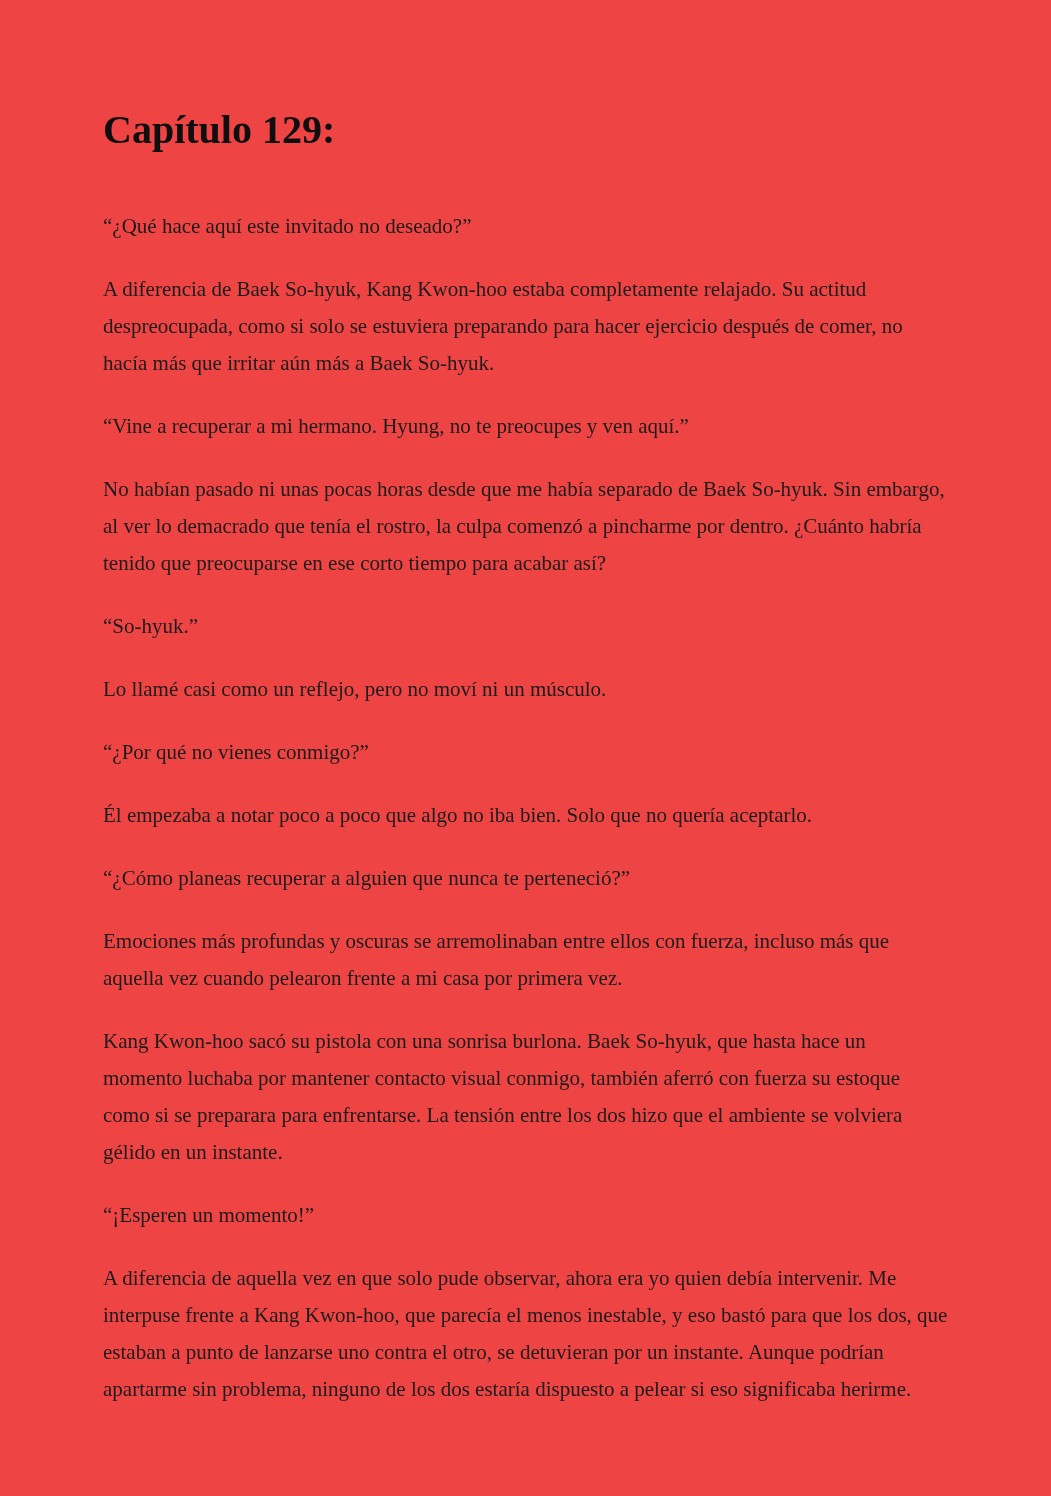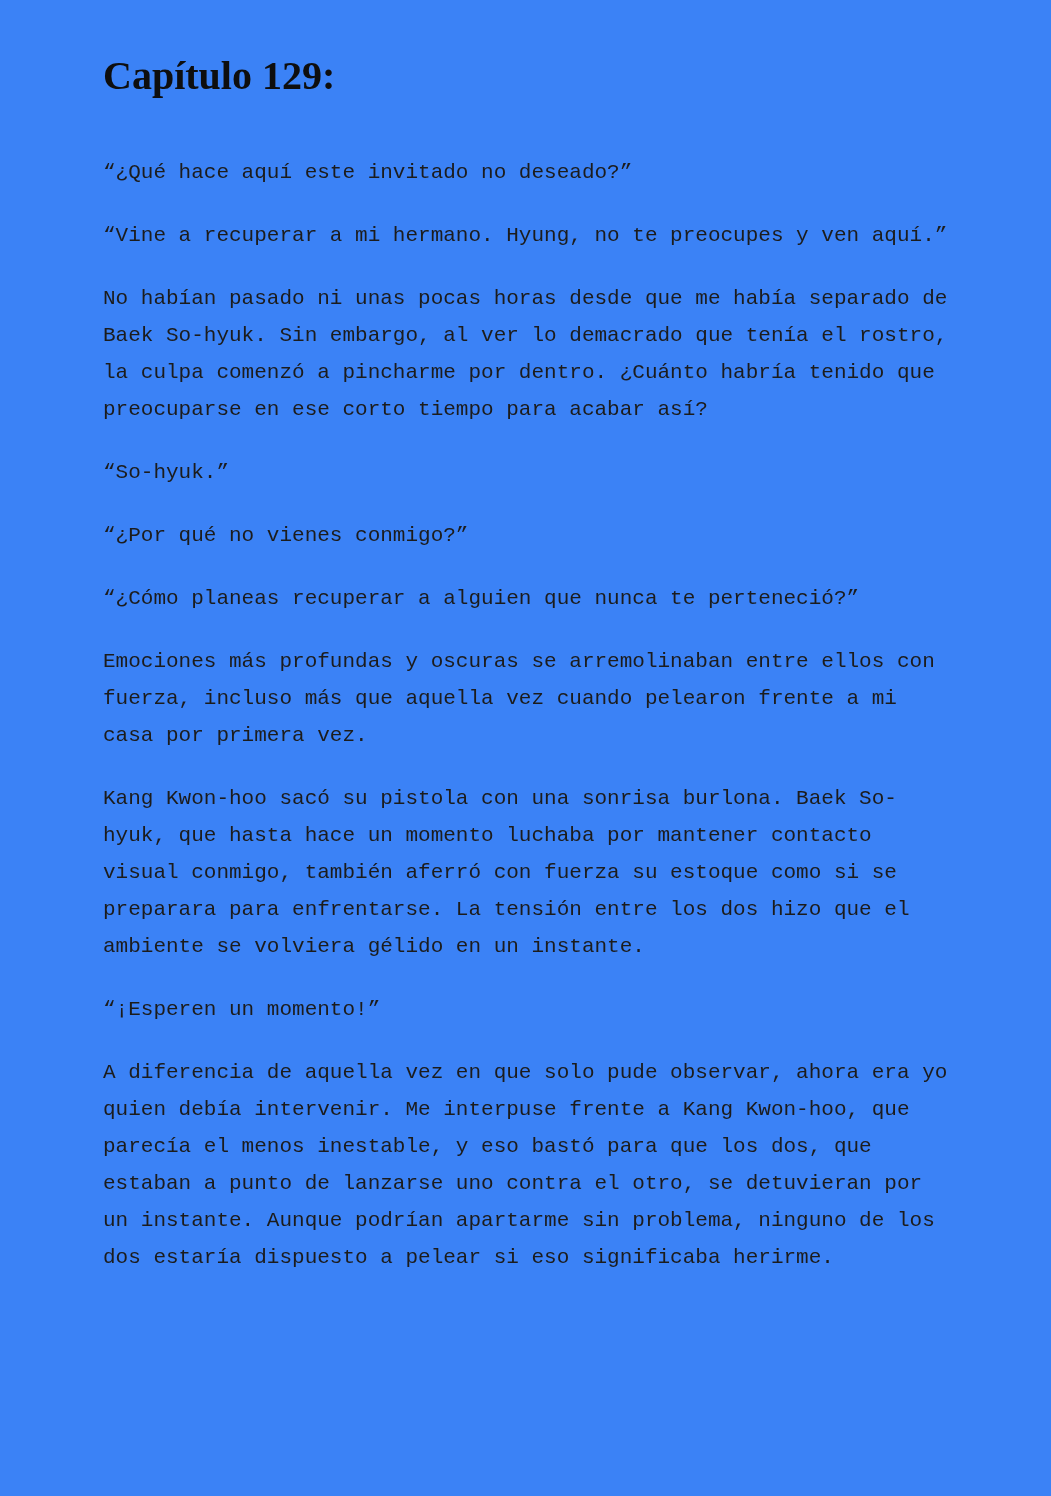--- a/index.html
+++ b/index.html
@@ -9,54 +9,57 @@
   }
   body {
     width: 1051px;
     height: 1496px;
     overflow: hidden;
   }
   .page {
     box-sizing: border-box;
     width: 1051px;
     height: 1496px;
-    background: #3b82f6;
-    padding: 54px 100px 40px 103px;
+    background: #ef4444;
+    padding: 108px 100px 40px 103px;
   }
   .chapter-title {
     font-family: "Liberation Serif", "DejaVu Serif", serif;
     font-weight: 700;
     font-size: 40px;
     line-height: 1.1;
     letter-spacing: 0px;
     color: #0e0e0e;
     margin: 0 0 56px 0;
   }
   .para {
-    font-family: Liberation Mono, monospace;
+    font-family: Liberation Serif, serif;
     font-size: 21px;
     line-height: 37px;
     color: #1c1c1c;
     margin: 0 0 26px 0;
     max-width: 845px;
     text-align: left;
   }
   .para:last-child {
     margin-bottom: 11px;
   }
 </style>
 </head>
 <body>
 
 <div class="page">
   <h1 class="chapter-title">Capítulo 129:</h1>
 
   <p class="para">“¿Qué hace aquí este invitado no deseado?”</p>
+  <p class="para">A diferencia de Baek So-hyuk, Kang Kwon-hoo estaba completamente relajado. Su actitud despreocupada, como si solo se estuviera preparando para hacer ejercicio después de comer, no hacía más que irritar aún más a Baek So-hyuk.</p>
   <p class="para">“Vine a recuperar a mi hermano. Hyung, no te preocupes y ven aquí.”</p>
   <p class="para">No habían pasado ni unas pocas horas desde que me había separado de Baek So-hyuk. Sin embargo, al ver lo demacrado que tenía el rostro, la culpa comenzó a pincharme por dentro. ¿Cuánto habría tenido que preocuparse en ese corto tiempo para acabar así?</p>
   <p class="para">“So-hyuk.”</p>
+  <p class="para">Lo llamé casi como un reflejo, pero no moví ni un músculo.</p>
   <p class="para">“¿Por qué no vienes conmigo?”</p>
+  <p class="para">Él empezaba a notar poco a poco que algo no iba bien. Solo que no quería aceptarlo.</p>
   <p class="para">“¿Cómo planeas recuperar a alguien que nunca te perteneció?”</p>
   <p class="para">Emociones más profundas y oscuras se arremolinaban entre ellos con fuerza, incluso más que aquella vez cuando pelearon frente a mi casa por primera vez.</p>
   <p class="para">Kang Kwon-hoo sacó su pistola con una sonrisa burlona. Baek So-hyuk, que hasta hace un momento luchaba por mantener contacto visual conmigo, también aferró con fuerza su estoque como si se preparara para enfrentarse. La tensión entre los dos hizo que el ambiente se volviera gélido en un instante.</p>
   <p class="para">“¡Esperen un momento!”</p>
   <p class="para">A diferencia de aquella vez en que solo pude observar, ahora era yo quien debía intervenir. Me interpuse frente a Kang Kwon-hoo, que parecía el menos inestable, y eso bastó para que los dos, que estaban a punto de lanzarse uno contra el otro, se detuvieran por un instante. Aunque podrían apartarme sin problema, ninguno de los dos estaría dispuesto a pelear si eso significaba herirme.</p>
 </div>
 
 </body></html>

